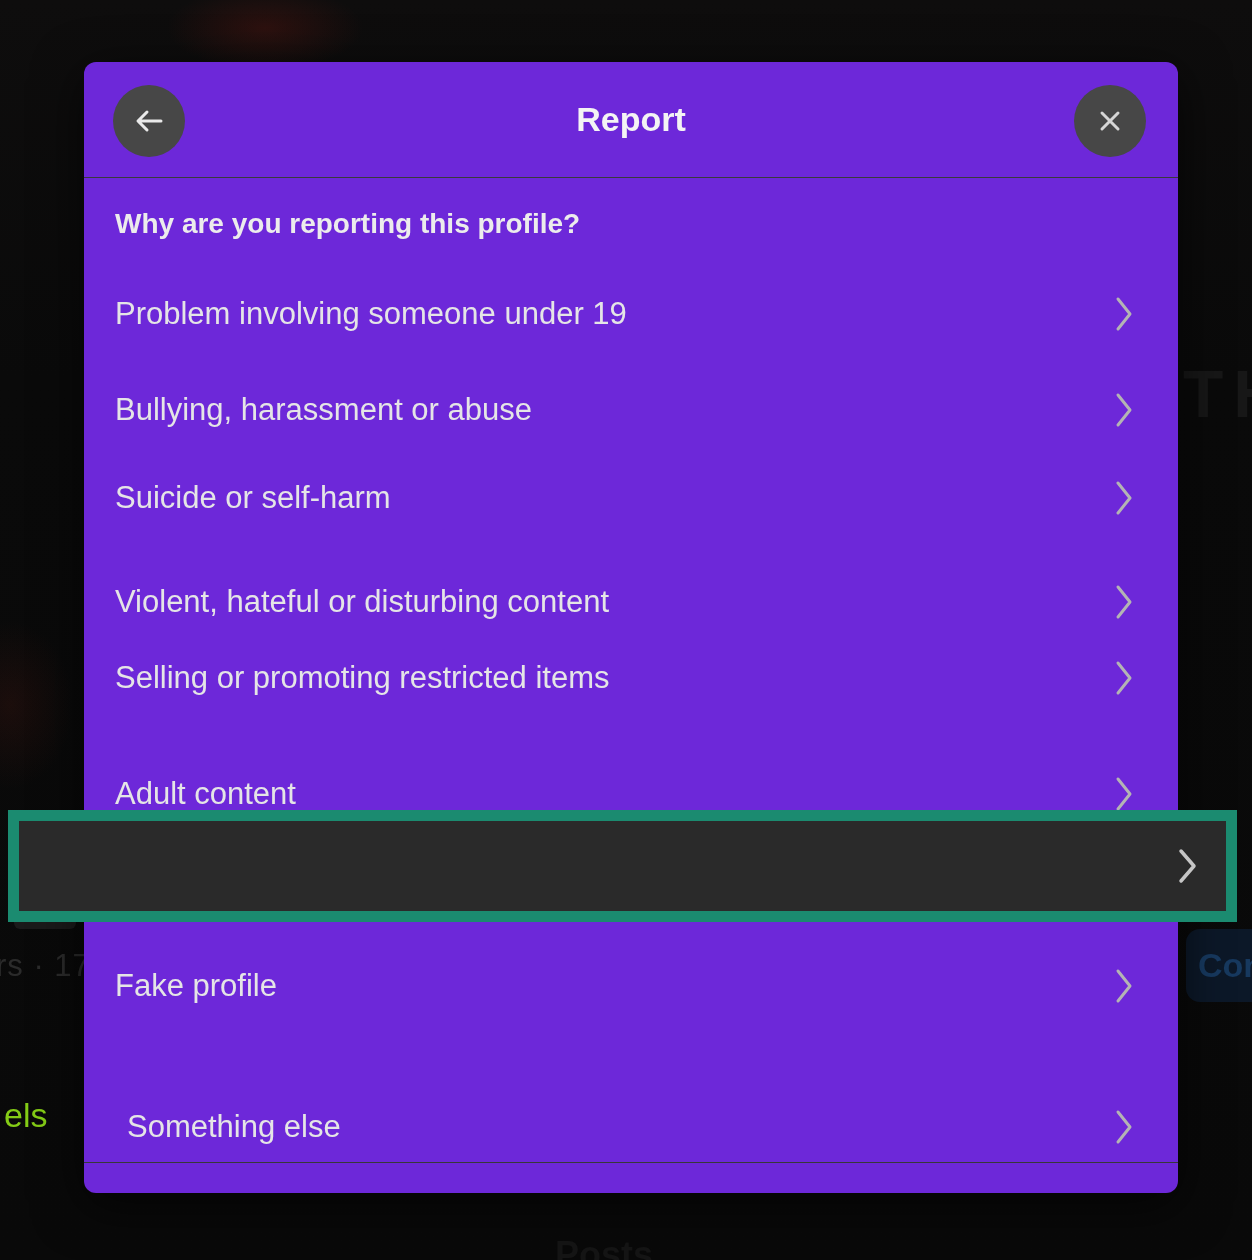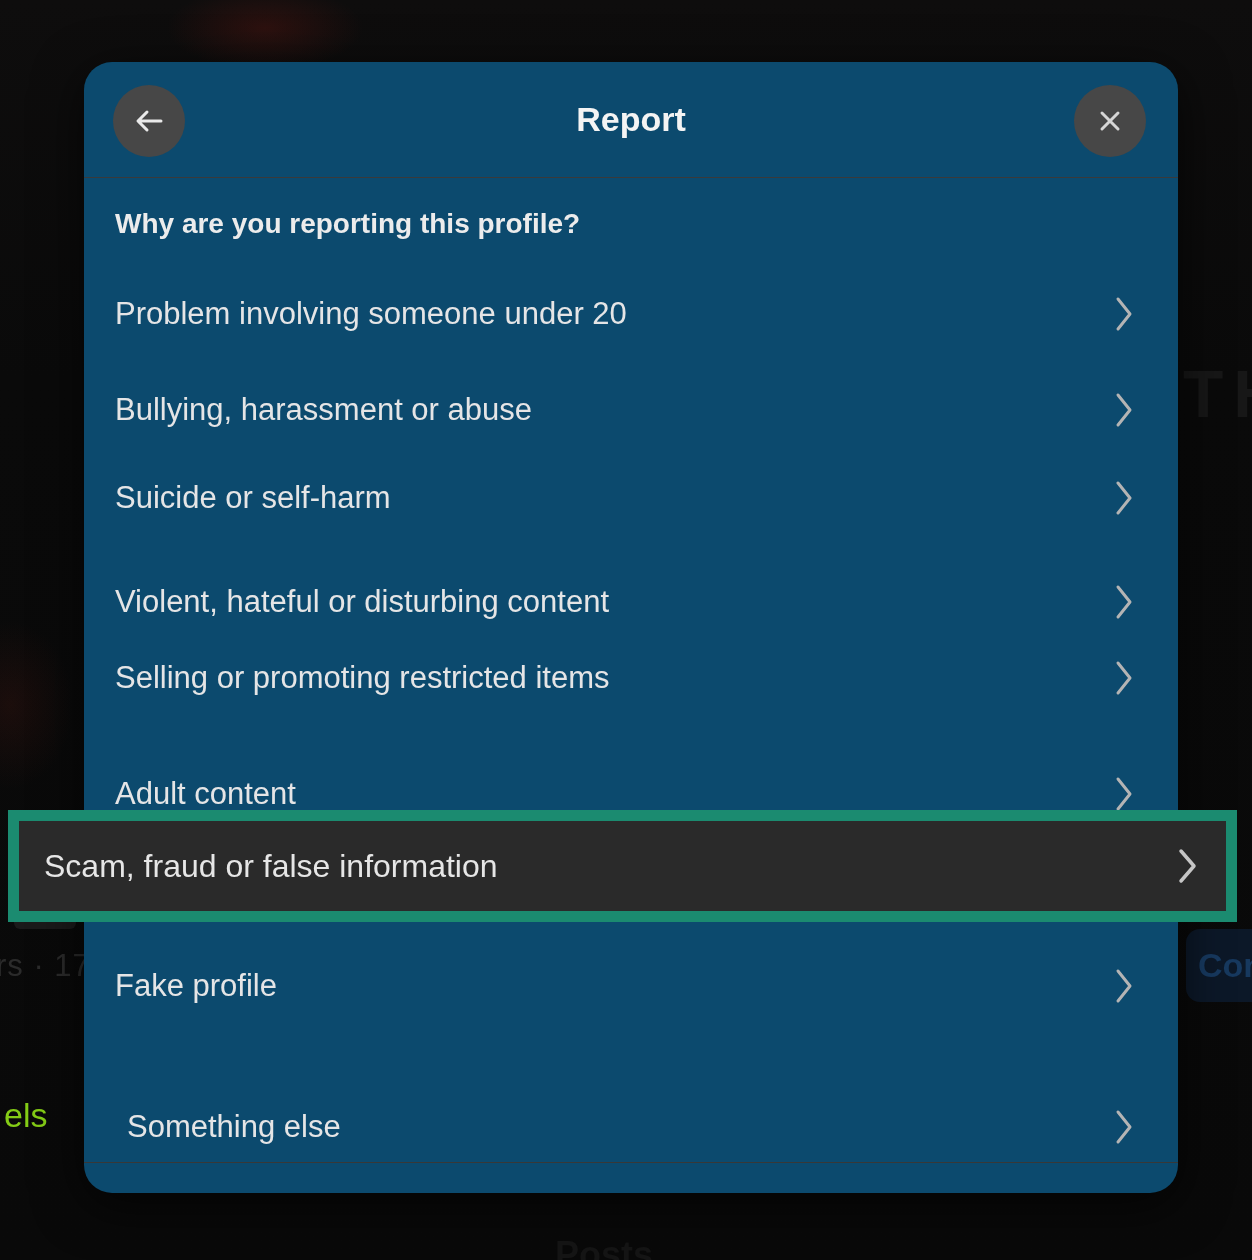--- a/index.html
+++ b/index.html
@@ -30,21 +30,21 @@
   .bg-contact{
     position:absolute;left:1186px;top:929px;width:66px;height:73px;
     background:#0c1828;border-radius:14px 0 0 14px;
     display:flex;align-items:center;justify-content:flex-start;
     padding-left:12px;box-sizing:border-box;
     font-size:34px;font-weight:bold;color:#17395f;overflow:hidden;
   }
   
   .modal{
     position:absolute;left:84px;top:62px;width:1094px;height:1131px;
-    background:#0c4a6e;border-radius:28px;
+    background:#6d28d9;border-radius:12px;
     box-shadow:0 12px 50px rgba(0,0,0,.65);
   }
   .modal-header{
     position:absolute;left:0;top:0;right:0;height:115px;
     display:flex;align-items:center;justify-content:center;
     border-bottom:1px solid #3a3a3a;
   }
   .modal-title{font-size:34px;font-weight:bold;color:#f4f4f4;}
   .circle-btn{
     position:absolute;width:72px;height:72px;border-radius:50%;
@@ -114,21 +114,21 @@
           <path d="M8 8 L24 24 M24 8 L8 24" fill="none" stroke="#d6d6d6" stroke-width="3" stroke-linecap="round"></path>
         </svg>
       </span>
     </button>
   </div>
 
   <div class="modal-heading">Why are you reporting this profile?</div>
 
   <div id="rows">
       <div class="row" style="top: 204px;">
-        <span class="row-label">Problem involving someone under 20</span>
+        <span class="row-label">Problem involving someone under 19</span>
         <span class="row-chevron">
           <svg width="22" height="38" viewBox="0 0 22 38">
             <path d="M5 4 L17 19 L5 34" fill="none" stroke="#b4b4b4" stroke-width="3" stroke-linecap="round" stroke-linejoin="round"></path>
           </svg>
         </span>
       </div>
       <div class="row" style="top: 300px; padding-left: 28px;">
         <span class="row-label">Bullying, harassment or abuse</span>
         <span class="row-chevron">
           <svg width="22" height="38" viewBox="0 0 22 38">
@@ -183,19 +183,18 @@
             <path d="M5 4 L17 19 L5 34" fill="none" stroke="#b4b4b4" stroke-width="3" stroke-linecap="round" stroke-linejoin="round"></path>
           </svg>
         </span>
       </div>
     </div>
 
   <div class="bottom-divider"></div>
 </div>
 
 <div class="highlight-box">
-  <div class="highlight-label">Scam, fraud or false information</div>
   <span class="highlight-chevron">
     <svg width="24" height="40" viewBox="0 0 24 40">
       <path d="M6 5 L19 20 L6 35" fill="none" stroke="#c6c6c6" stroke-width="3.5" stroke-linecap="round" stroke-linejoin="round"></path>
     </svg>
   </span>
 </div>
 
 </body></html>

